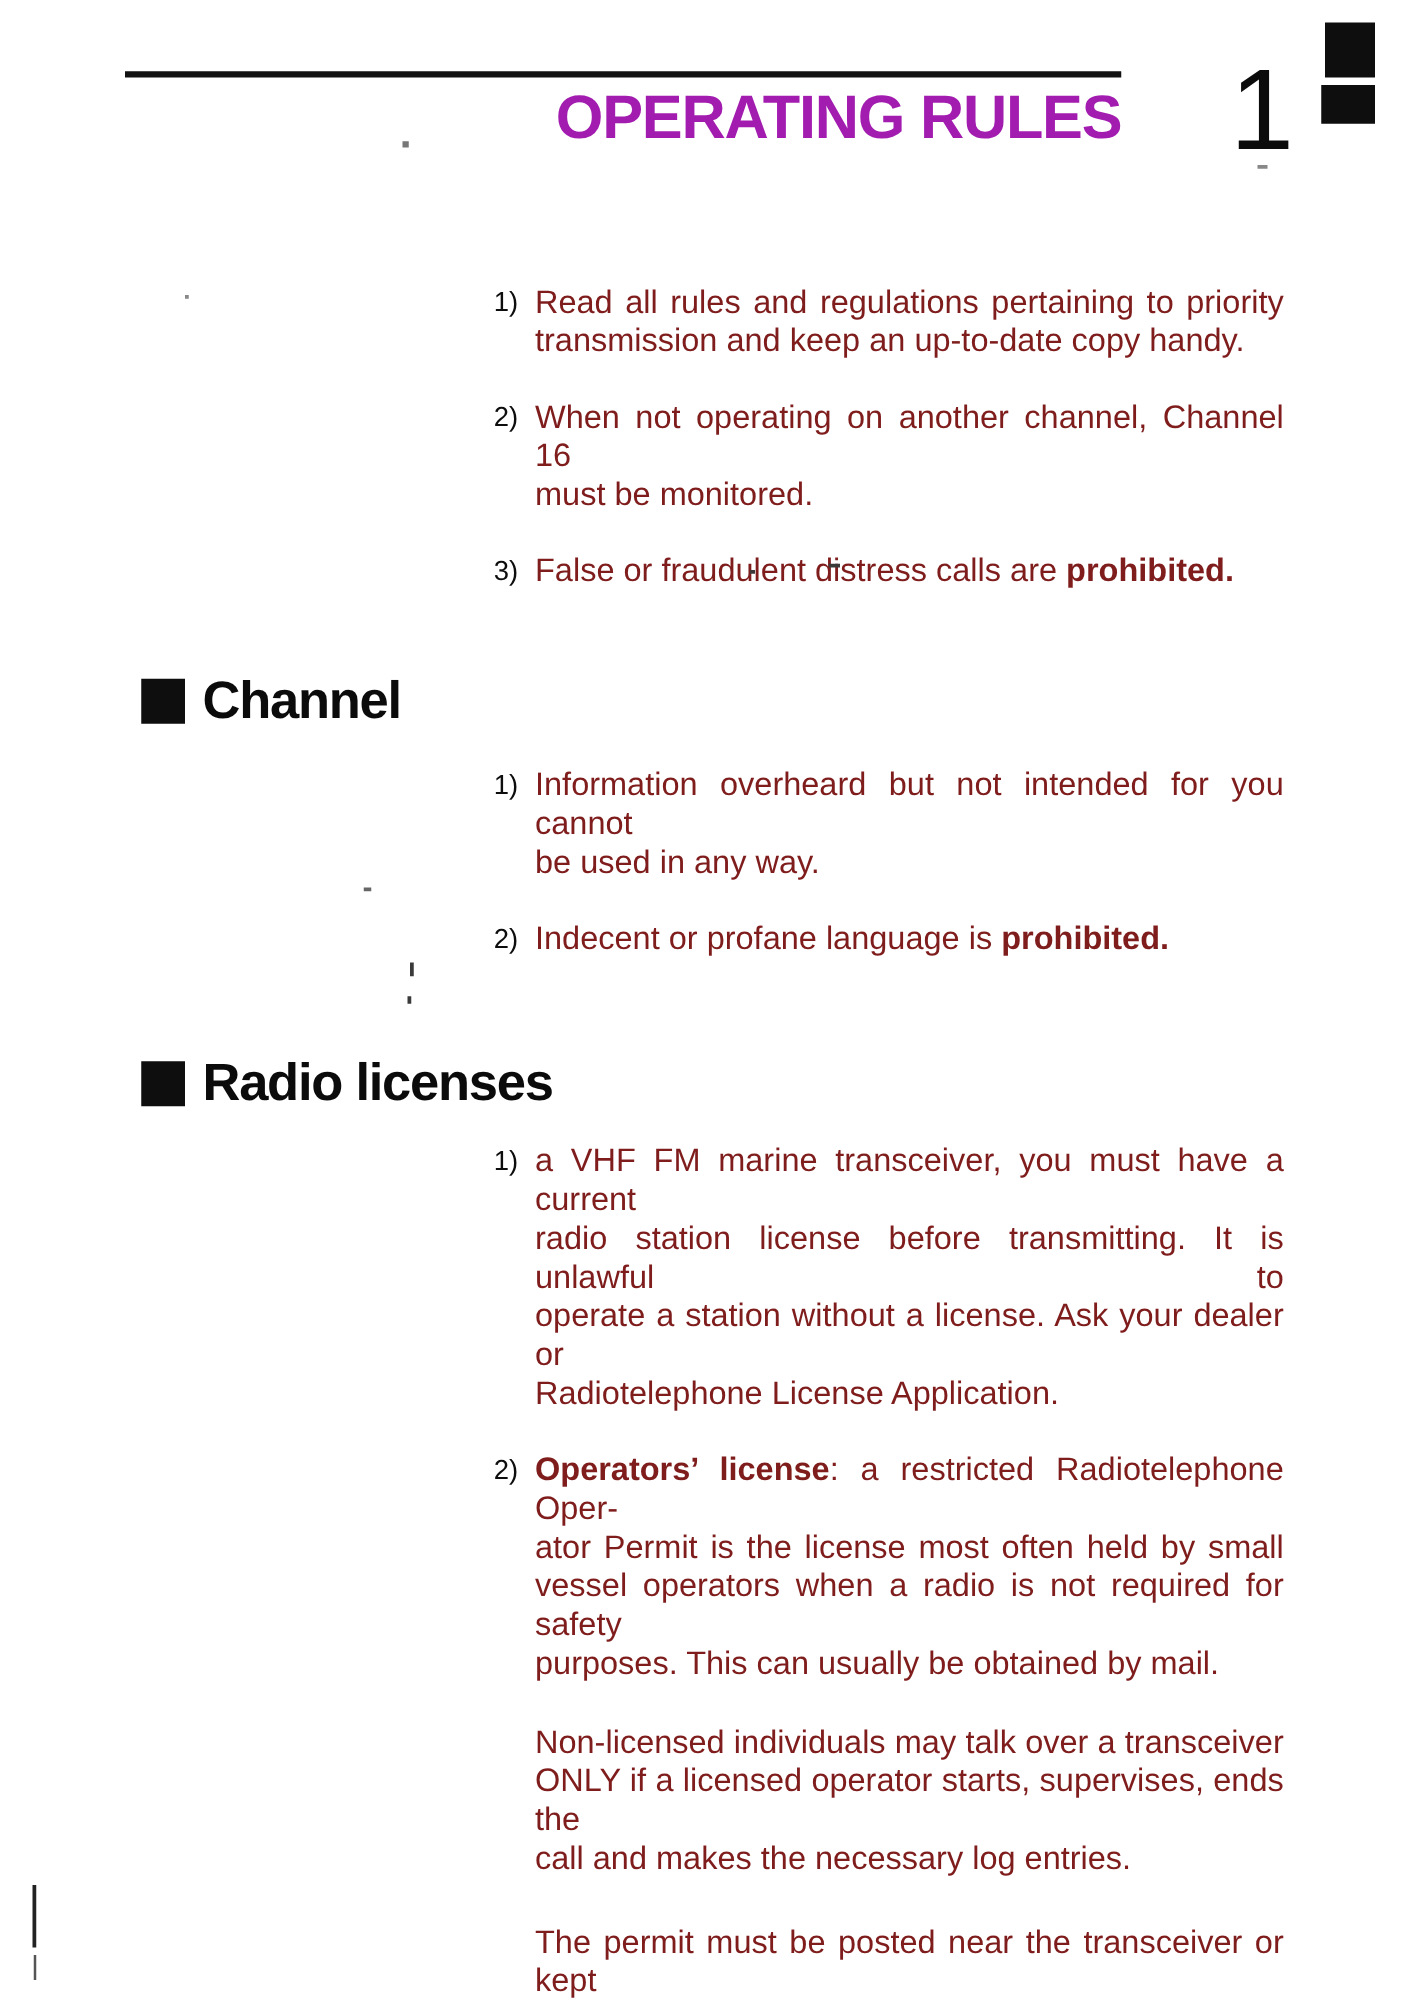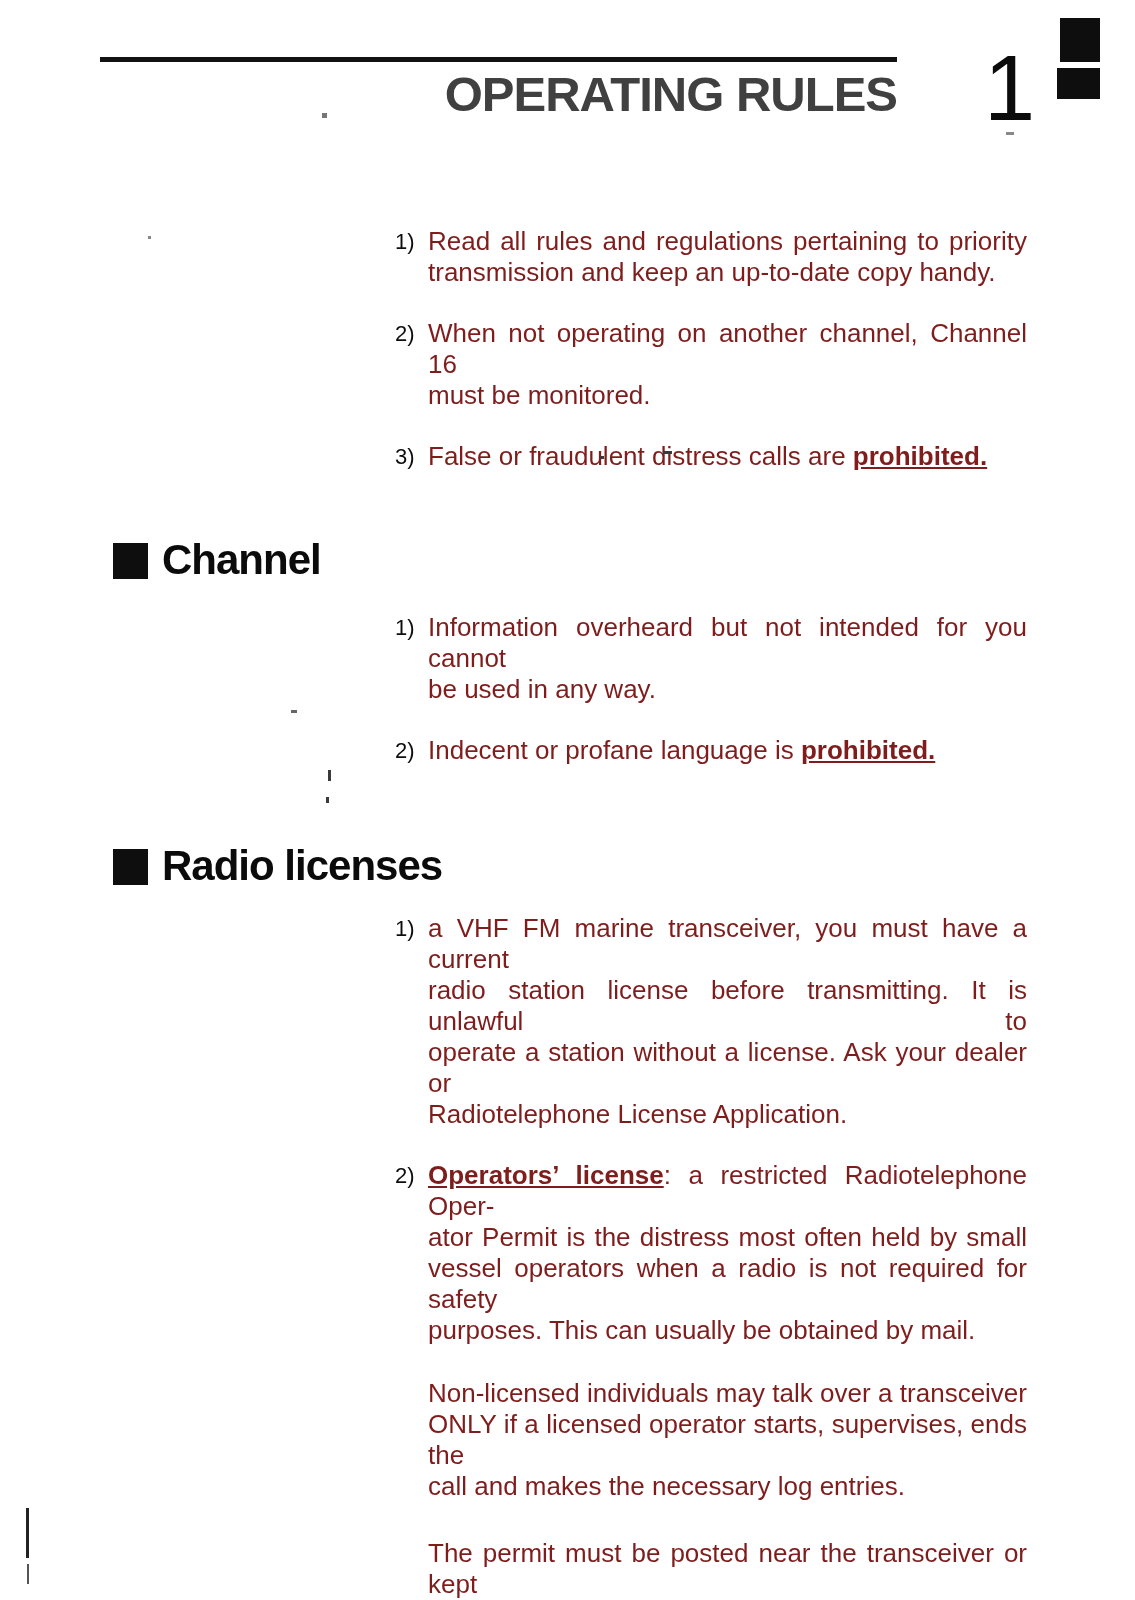--- a/index.html
+++ b/index.html
@@ -14,21 +14,21 @@
   .page { position:absolute; inset:0; background:#fff; }
 
   
   .hrule {
     position:absolute; left:100px; top:57px; width:797px; height:5px;
     background:#121212;
   }
   .title {
     position:absolute; top:70px; right:238px;
     font-size:49px; font-weight:bold; letter-spacing:-1px; line-height:1;
-    white-space:nowrap; color:#404040;
+    white-space:nowrap; color:#a21caf;
   }
   .chapnum {
     position:absolute; left:984px; top:42px;
     font-size:92px; line-height:1; font-weight:normal; color:#0b0b0b;
   }
   .sq { position:absolute; background:#0e0e0e; }
   .sq1 { left:1060px; top:18px;  width:40px; height:44px; }
   .sq2 { left:1057px; top:68px;  width:43px; height:31px; }
 
   
@@ -47,21 +47,21 @@
   .item { display:flex; margin-bottom:30px; }
   .item.mb32 { margin-bottom:32px; }
   .num { flex:0 0 33px; font-size:22px; line-height:31px; }
   .lines { flex:1; min-width:0; }
   .line {
     font-size:26px; line-height:31px;
     text-align:justify; text-align-last:justify;
     color:#7f1d1d;
   }
   .line.last { text-align-last:left; }
-  .line b { font-weight:bold;text-decoration:underline; }
+  .line b { font-weight:bold; }
   .para { margin-left:33px; margin-bottom:36px; }
 
   
   .art { position:absolute; background:#3a3a3a; }
   .a1  { left:322px; top:113px;  width:5px;  height:5px;  background:#777; }
   .a2  { left:600px; top:456px;  width:4px;  height:3px; }
   .a3  { left:663px; top:451px;  width:9px;  height:3px; }
   .a4  { left:1006px; top:132px; width:8px;  height:3px;  background:#888; }
   .a5  { left:328px; top:770px;  width:3px;  height:11px; }
   .a6  { left:326px; top:797px;  width:3px;  height:6px; }
@@ -135,21 +135,21 @@
         <div class="line">a VHF FM marine transceiver, you must have a current</div>
         <div class="line">radio station license before transmitting. It is unlawful to</div>
         <div class="line">operate a station without a license. Ask your dealer or</div>
         <div class="line last">Radiotelephone License Application.</div>
       </div>
     </div>
     <div class="item mb32">
       <div class="num">2)</div>
       <div class="lines">
         <div class="line"><b>Operators’ license</b>: a restricted Radiotelephone Oper-</div>
-        <div class="line">ator Permit is the distress most often held by small</div>
+        <div class="line">ator Permit is the license most often held by small</div>
         <div class="line">vessel operators when a radio is not required for safety</div>
         <div class="line last">purposes. This can usually be obtained by mail.</div>
       </div>
     </div>
     <div class="para">
       <div class="line">Non-licensed individuals may talk over a transceiver</div>
       <div class="line">ONLY if a licensed operator starts, supervises, ends the</div>
       <div class="line last">call and makes the necessary log entries.</div>
     </div>
     <div class="para">

